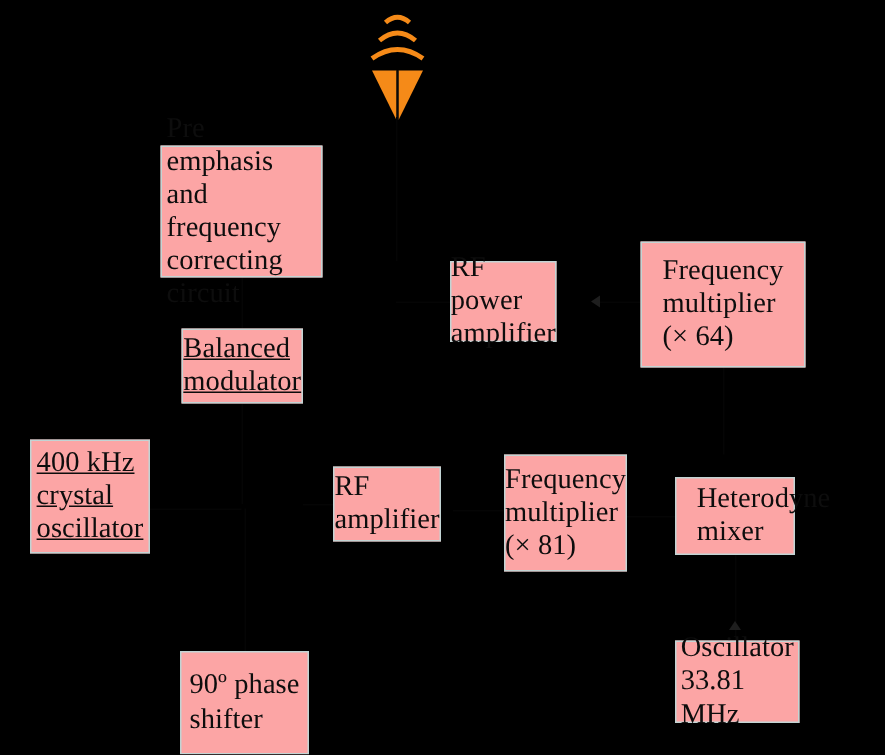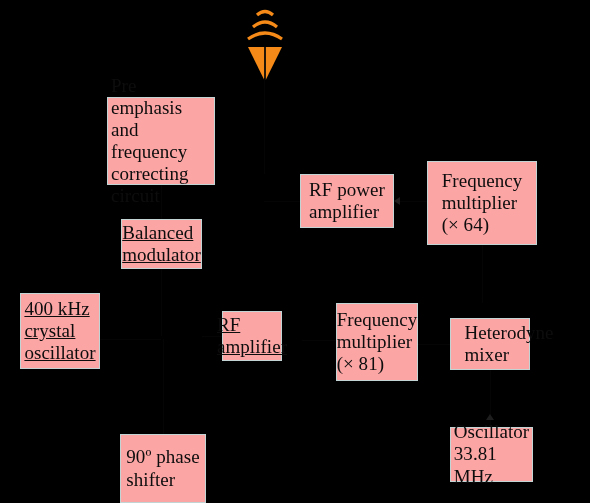--- a/index.html
+++ b/index.html
@@ -113,38 +113,38 @@
 and frequency
 correcting
 circuit</span>
   </div>
 
   <div class="block" style="left:121px; top:219px; width:81px; height:50px;text-decoration:underline;">
     <span class="txt">Balanced
 modulator</span>
   </div>
 
-  <div class="block" style="left:300px; top:174px; width:94px; height:54px;">
+  <div class="block" style="left:300px; top:174px; width:71px; height:54px;">
     <span class="txt">RF power
 amplifier</span>
   </div>
 
   <div class="block" style="left:427px; top:161px; width:110px; height:84px;">
     <span class="txt">Frequency
 multiplier
 (× 64)</span>
   </div>
 
   <div class="block" style="left:20px; top:293px; width:80px; height:76px;text-decoration:underline;">
     <span class="txt">400 kHz
 crystal
 oscillator</span>
   </div>
 
-  <div class="block" style="left:222px; top:311px; width:60px; height:50px;text-decoration:underline;">
+  <div class="block" style="left:222px; top:311px; width:72px; height:50px;">
     <span class="txt">RF
 amplifier</span>
   </div>
 
   <div class="block" style="left:336px; top:303px; width:82px; height:78px;">
     <span class="txt">Frequency
 multiplier
 (× 81)</span>
   </div>
 

